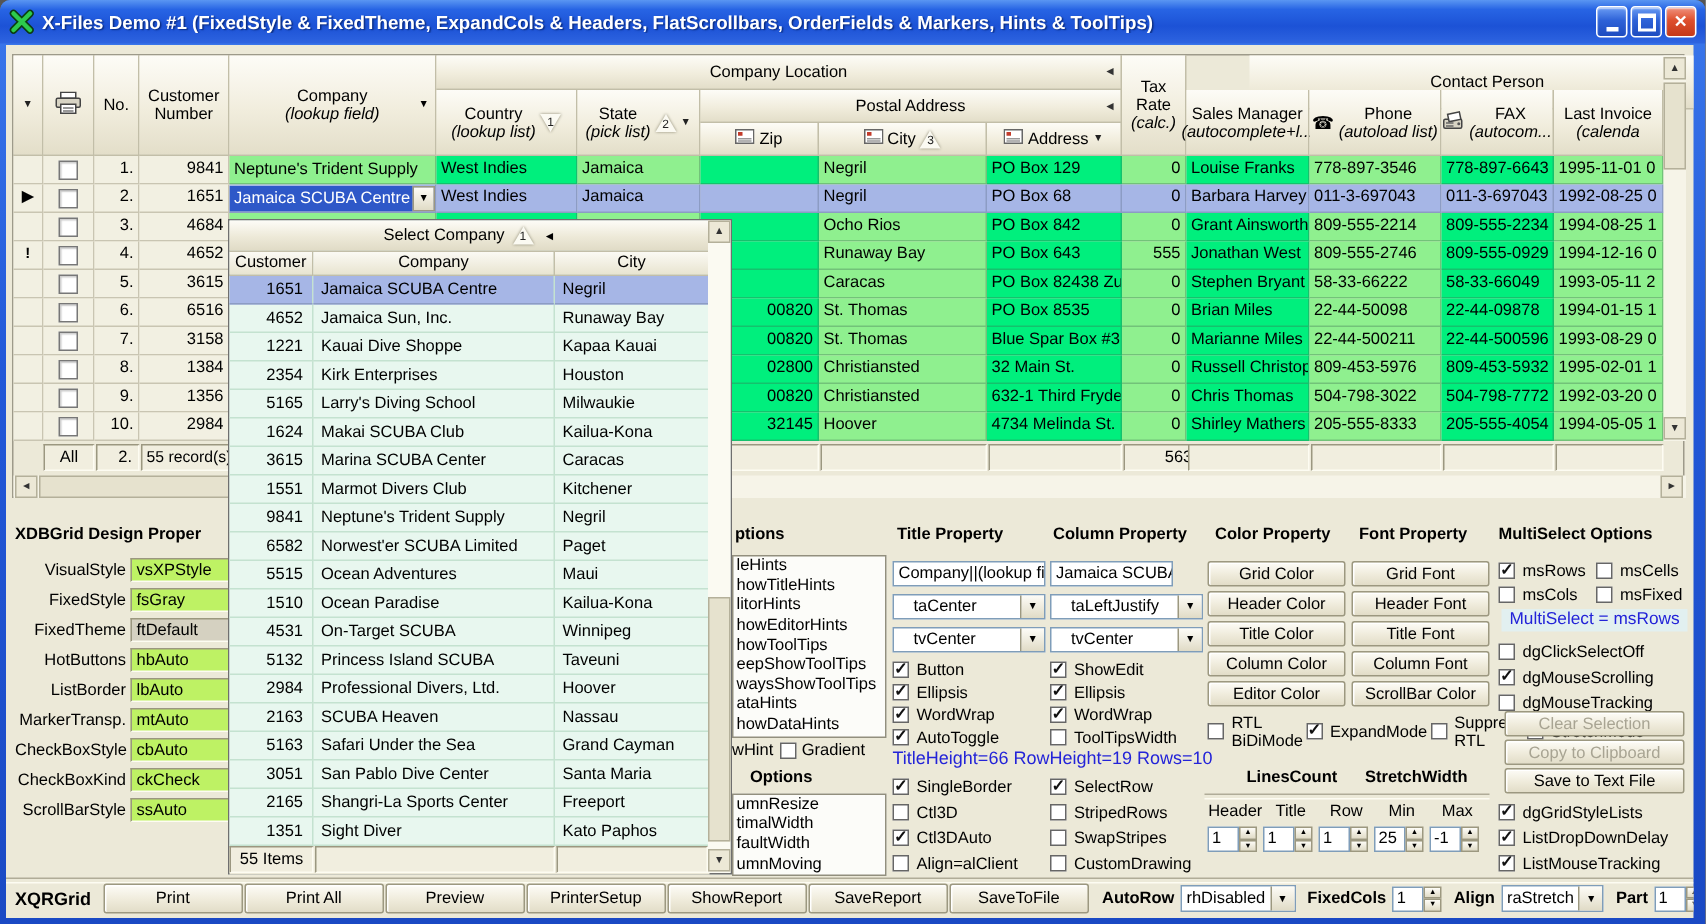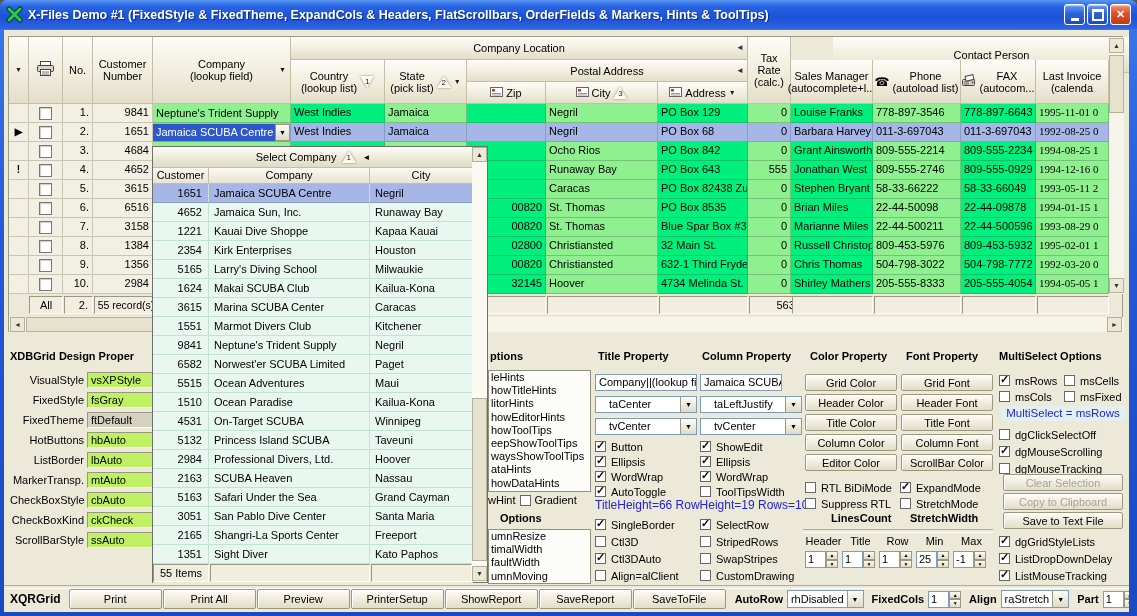--- a/index.html
+++ b/index.html
@@ -17,21 +17,21 @@
   .maxglyph{width:8px;height:7px;border:2px solid #fff;border-top-width:3px;display:block;}
   .minglyph{display:block;width:8px;height:3px;background:#fff;margin-top:9px;}
   
   .app{position:absolute;left:4px;top:30px;width:1125px;height:582px;background:#ECE9D8;overflow:hidden;}
   
   .grid{position:absolute;left:4px;top:6px;width:1115px;height:296px;background:#ECE9D8;border:1px solid #9D9A8A;box-sizing:border-box;}
   .ghead{position:absolute;left:0;top:0;width:1100px;height:67px;}
   .hcell{position:absolute;box-sizing:border-box;background:linear-gradient(180deg,#FDFCF7 0%,#F1EDDD 55%,#E3DEC9 100%);
     border-right:1px solid #C2BEA8;border-bottom:1px solid #C2BEA8;display:flex;flex-direction:column;align-items:center;justify-content:center;text-align:center;line-height:12px;cursor:default;}
   .hrow{display:flex;align-items:center;gap:3px;justify-content:center;}
-  .hsub{color:#000;}
+  .hsub{color:#000;font-style:italic;}
   .collapse{font-size:8px;color:#333;position:absolute;right:3px;top:50%;transform:translateY(-50%);}
   .ddarrow{font-size:7px;color:#222;}
   .hddr{position:absolute;right:4px;top:50%;transform:translateY(-50%);font-size:7px;}
   
   .tb{position:relative;width:0;height:0;border-left:7px solid transparent;border-right:7px solid transparent;border-bottom:12px solid #FBFAF2;filter:drop-shadow(0 0 1px #8a8670);flex:0 0 auto;}
   .tb i{position:absolute;left:-3px;top:2px;width:6px;font-style:normal;font-size:8px;line-height:9px;color:#222;}
   .tbd{border-bottom:none;border-top:12px solid #FBFAF2;}
   .tbd i{top:-11px;}
   
   .gbody{position:absolute;left:0;top:67px;width:1100px;height:190px;}
@@ -46,21 +46,21 @@
   .c-company .ctext{flex:1;padding:0 3px;overflow:hidden;white-space:nowrap;}
   .c-country{width:94px;background:#00EF7D;}
   .c-state{width:82px;background:#8FF08F;}
   .c-zip{width:79px;background:#00EF7D;text-align:right;}
   .c-city{width:112px;background:#8FF08F;}
   .c-address{width:90px;background:#00EF7D;}
   .c-tax{width:43px;background:#8FF08F;text-align:right;}
   .c-mgr{width:82px;background:#00EF7D;}
   .c-phone{width:88px;background:#8FF08F;}
   .c-fax{width:75px;background:#00EF7D;}
-  .c-inv{width:73px;background:#8FF08F;font-family:Liberation Serif, serif;}
+  .c-inv{width:73px;background:#8FF08F;}
   .mk{font-size:10px;font-weight:bold;line-height:18px;}
   .rcb{width:11px;height:11px;background:#fff;border:1px solid #777;box-shadow:inset 1px 1px 1px #ccc;display:block;}
   .grow.sel .datacell{background:#A6B6E6;border-right-color:#8C9CC4;border-bottom-color:#8C9CC4;}
   .ddbtn{display:none;}
   .grow.sel .c-company{padding:0;}
   .grow.sel .c-company .ctext{background:#2E58C8;color:#fff;}
   .grow.sel .c-company .ddbtn{display:flex;align-items:center;justify-content:center;width:15px;height:17px;font-size:7px;background:linear-gradient(180deg,#FDFCF7,#E0DBC6);border:1px solid #9C9880;box-sizing:border-box;}
   
   .gfoot{position:absolute;left:0;top:257px;width:1100px;height:23px;}
   .fcell{position:absolute;top:2px;height:18px;box-sizing:border-box;background:#F1EEDF;border:1px solid;border-color:#9B9780 #FDFCF2 #FDFCF2 #9B9780;line-height:16px;padding:0 4px;overflow:hidden;white-space:nowrap;}
@@ -712,21 +712,21 @@
       </div>
     <div class="ptitle" style="left:902px;top:320px;width:92px">Font Property</div>
     <div class="btncol" style="left:897px;top:344px;width:92px">
         <button class="btn3d">Grid Font</button>
         <button class="btn3d">Header Font</button>
         <button class="btn3d">Title Font</button>
         <button class="btn3d">Column Font</button>
         <button class="btn3d">ScrollBar Color</button>
       </div>
 
-    <div style="position:absolute;left:801px;top:451px;width:188px;display:grid;grid-template-columns:1fr 1fr;gap:3px 2px">
+    <div style="position:absolute;left:801px;top:451px;width:188px;display:grid;grid-template-columns:1fr 1fr 1fr 1fr;gap:3px 2px">
         <label class="chk">
     <span class="cbx"></span>
     <span>RTL BiDiMode</span>
   </label>
         <label class="chk">
     <span class="cbx on"></span>
     <span>ExpandMode</span>
   </label>
         <label class="chk">
     <span class="cbx"></span>

